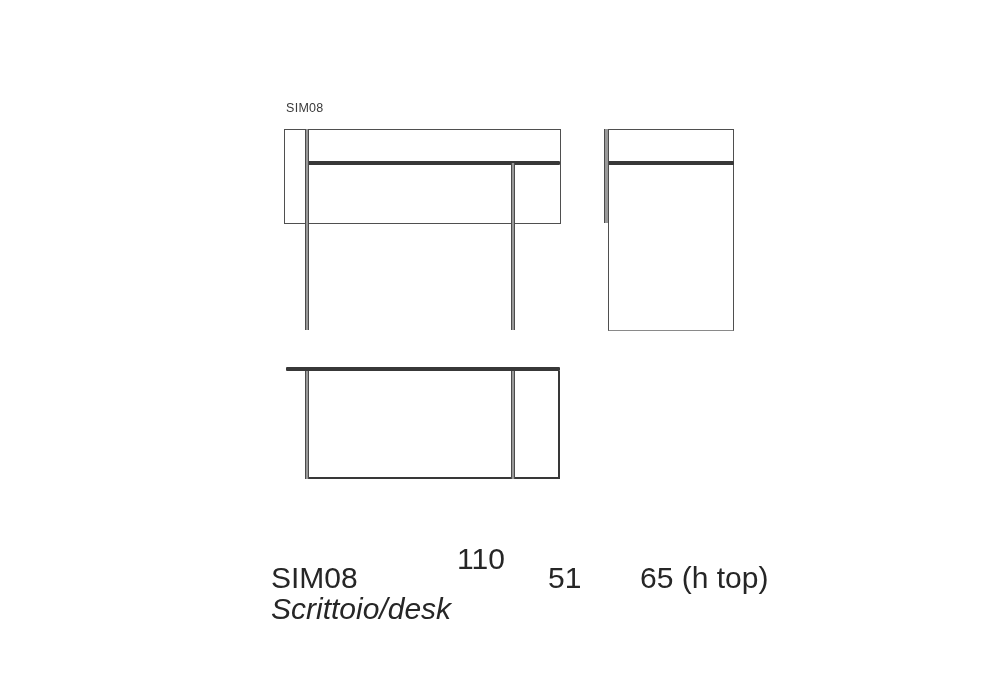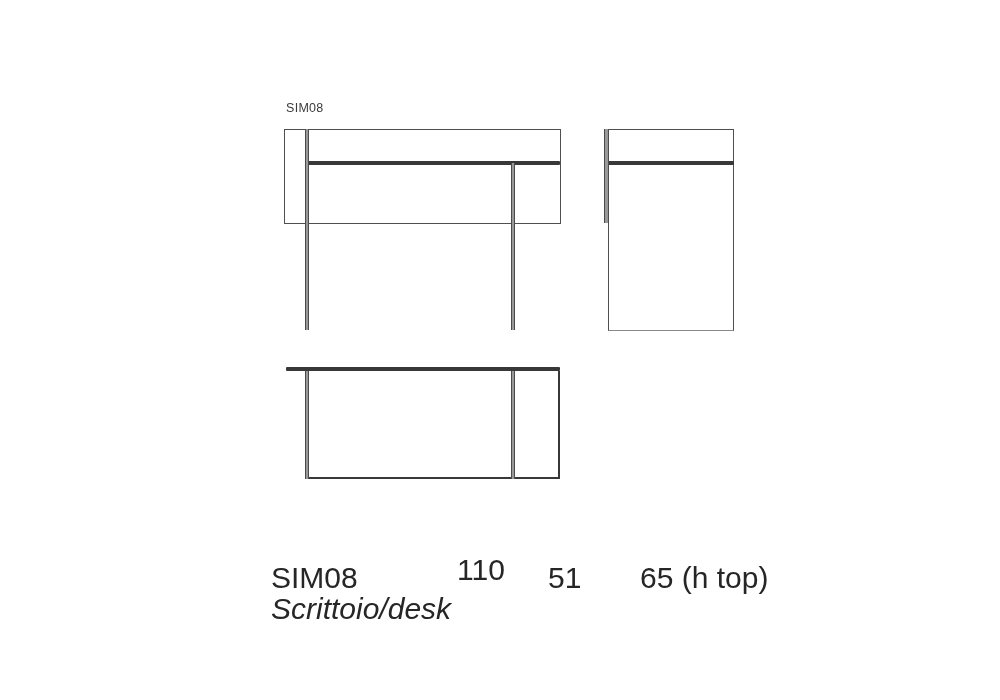--- a/index.html
+++ b/index.html
@@ -50,21 +50,21 @@
     border:none;
     border-right:2px solid var(--desktop-line);
     border-bottom:2px solid var(--desktop-line);
   }
   .tv-leg-left{left:269px;top:335px;height:108px;}
   .tv-leg-right{left:475px;top:335px;height:108px;}
 
   
   .spec{position:absolute;font-size:30px;color:var(--text);white-space:nowrap;line-height:1;}
   .spec-model{left:235px;top:527px;}
-  .spec-width{left:421px;top:519px;}
+  .spec-width{left:421px;top:508px;}
   .spec-depth{left:512px;top:527px;}
   .spec-height{left:604px;top:527px;}
   .spec-description{left:235px;top:558px;font-style:italic;}
 </style>
 </head>
 <body>
 
 <div class="canvas">
 
   <div class="drawing-label">SIM08</div>

